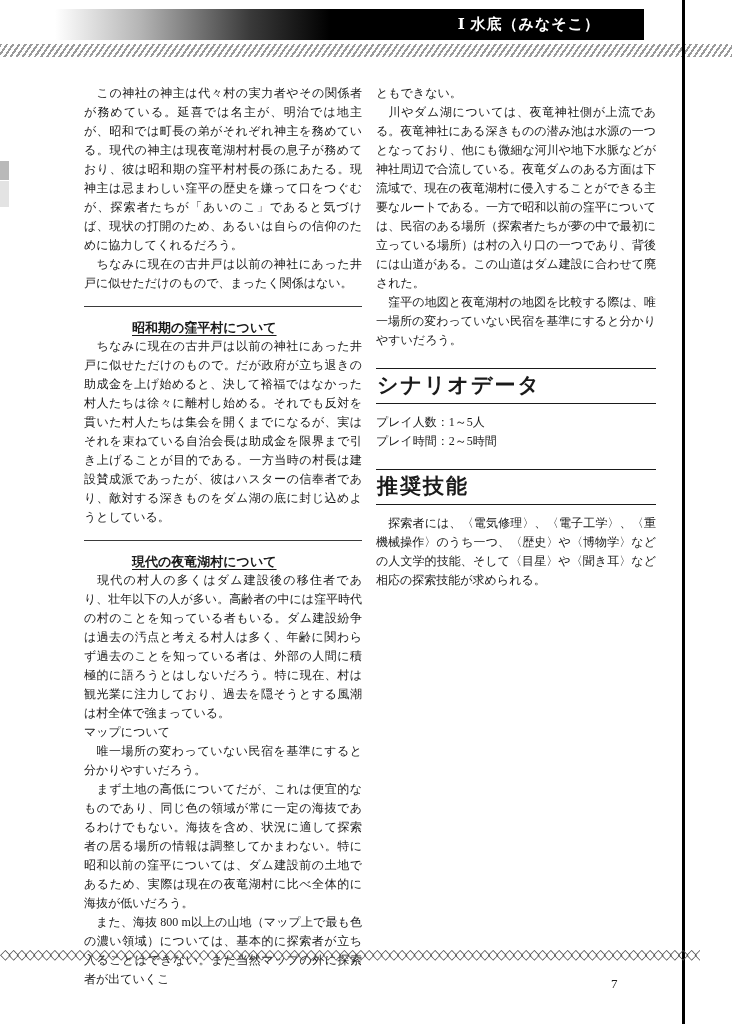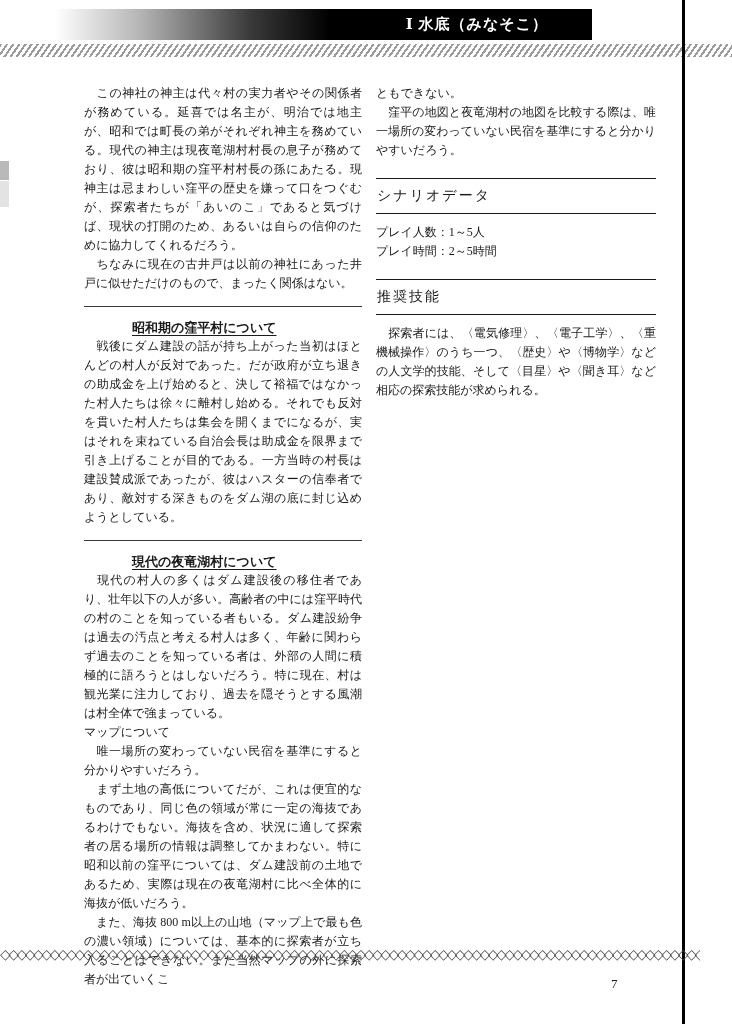--- a/index.html
+++ b/index.html
@@ -6,21 +6,21 @@
   #page{
     position:relative;
     width:732px;height:1024px;
     background:#fff;
     overflow:hidden;
     font-family:"Liberation Serif","DejaVu Serif",serif;
     color:#1a1a1a;
   }
   
   .header-bar{
-    position:absolute;left:0;top:9px;width:592px;height:31px;
+    position:absolute;left:0;top:9px;width:644px;height:31px;
     background:linear-gradient(90deg,#ffffff 0px,#ffffff 55px,#b5b5b5 140px,#3a3a3a 250px,#000000 330px);
   }
   .chapter-title{
     position:absolute;right:44px;top:0;height:31px;line-height:31px;
     color:#ffffff;font-size:15px;font-weight:bold;letter-spacing:1px;
   }
   .hatch-band{
     position:absolute;left:0;top:43px;width:732px;height:13px;
     background:repeating-linear-gradient(125deg,#9a9a9a 0px,#9a9a9a 2px,#ffffff 2px,#ffffff 5px);
     border-top:1px solid #fff;
@@ -50,21 +50,21 @@
     text-decoration:underline;text-underline-offset:3px;
     margin:0 0 10px 0;
     padding-left:48px;
   }
   
   .big-block{margin-top:18px;}
   .big-heading-frame{
     border-top:1.5px solid #1a1a1a;border-bottom:1px solid #1a1a1a;
     padding:7px 1px 8px 1px;margin-bottom:9px;
   }
-  .big-heading{font-size:14px;font-weight:normal;letter-spacing:2px;margin:0;}
+  .big-heading{font-size:21px;font-weight:bold;letter-spacing:2px;margin:0;}
   .data-line{margin:0;line-height:19px;}
   
   .diamond-chain{
     position:absolute;left:0;top:946px;width:700px;height:18px;
     overflow:hidden;white-space:nowrap;
     color:#4a4a4a;font-size:14px;line-height:18px;letter-spacing:-2.5px;
   }
   .page-number{
     position:absolute;left:611px;top:976px;
     font-size:13px;color:#1a1a1a;
@@ -82,35 +82,36 @@
   <div class="vertical-rule"></div>
   <div class="margin-tab-dark"></div>
   <div class="margin-tab-light"></div>
 
   <div class="col col-left">
     <p>　この神社の神主は代々村の実力者やその関係者が務めている。延喜では名主が、明治では地主が、昭和では町長の弟がそれぞれ神主を務めている。現代の神主は現夜竜湖村村長の息子が務めており、彼は昭和期の窪平村村長の孫にあたる。現神主は忌まわしい窪平の歴史を嫌って口をつぐむが、探索者たちが「あいのこ」であると気づけば、現状の打開のため、あるいは自らの信仰のために協力してくれるだろう。</p>
     <p>　ちなみに現在の古井戸は以前の神社にあった井戸に似せただけのもので、まったく関係はない。</p>
 
     <div class="section">
       <p class="section-heading">昭和期の窪平村について</p>
-      <p>　戦後にダム建設の話が持ち上がった当初はほとんどの村人が反対であった。だが政府が立ち退きの助成金を上げ始めると、決して裕福ではなかった村人たちは徐々に離村し始める。それでも反対を貫いた村人たちは集会を開くまでになるが、実はそれを束ねている自治会長は助成金を限界まで引き上げることが目的である。一方当時の村長は建設賛成派であったが、彼はハスターの信奉者であり、敵対する深きものをダム湖の底に封じ込めようとしている。</p>
+      <p>　ちなみに現在の古井戸は以前の神社にあった井戸に似せただけのもので。だが政府が立ち退きの助成金を上げ始めると、決して裕福ではなかった村人たちは徐々に離村し始める。それでも反対を貫いた村人たちは集会を開くまでになるが、実はそれを束ねている自治会長は助成金を限界まで引き上げることが目的である。一方当時の村長は建設賛成派であったが、彼はハスターの信奉者であり、敵対する深きものをダム湖の底に封じ込めようとしている。</p>
     </div>
 
     <div class="section">
       <p class="section-heading">現代の夜竜湖村について</p>
       <p>　現代の村人の多くはダム建設後の移住者であり、壮年以下の人が多い。高齢者の中には窪平時代の村のことを知っている者もいる。ダム建設紛争は過去の汚点と考える村人は多く、年齢に関わらず過去のことを知っている者は、外部の人間に積極的に語ろうとはしないだろう。特に現在、村は観光業に注力しており、過去を隠そうとする風潮は村全体で強まっている。</p>
       <p>マップについて</p>
       <p>　唯一場所の変わっていない民宿を基準にすると分かりやすいだろう。</p>
       <p>　まず土地の高低についてだが、これは便宜的なものであり、同じ色の領域が常に一定の海抜であるわけでもない。海抜を含め、状況に適して探索者の居る場所の情報は調整してかまわない。特に昭和以前の窪平については、ダム建設前の土地であるため、実際は現在の夜竜湖村に比べ全体的に海抜が低いだろう。</p>
       <p>　また、海抜 800 m以上の山地（マップ上で最も色の濃い領域）については、基本的に探索者が立ち入ることはできない。また当然マップの外に探索者が出ていくこ</p>
     </div>
   </div>
 
   <div class="col col-right">
     <p>ともできない。</p>
+    <p>　川やダム湖については、夜竜神社側が上流である。夜竜神社にある深きものの潜み池は水源の一つとなっており、他にも微細な河川や地下水脈などが神社周辺で合流している。夜竜ダムのある方面は下流域で、現在の夜竜湖村に侵入することができる主要なルートである。一方で昭和以前の窪平については、民宿のある場所（探索者たちが夢の中で最初に立っている場所）は村の入り口の一つであり、背後には山道がある。この山道はダム建設に合わせて廃された。</p>
     <p>　窪平の地図と夜竜湖村の地図を比較する際は、唯一場所の変わっていない民宿を基準にすると分かりやすいだろう。</p>
 
     <div class="big-block">
       <div class="big-heading-frame">
         <p class="big-heading">シナリオデータ</p>
       </div>
       <p class="data-line">プレイ人数：1～5人</p>
       <p class="data-line">プレイ時間：2～5時間</p>
     </div>
 

